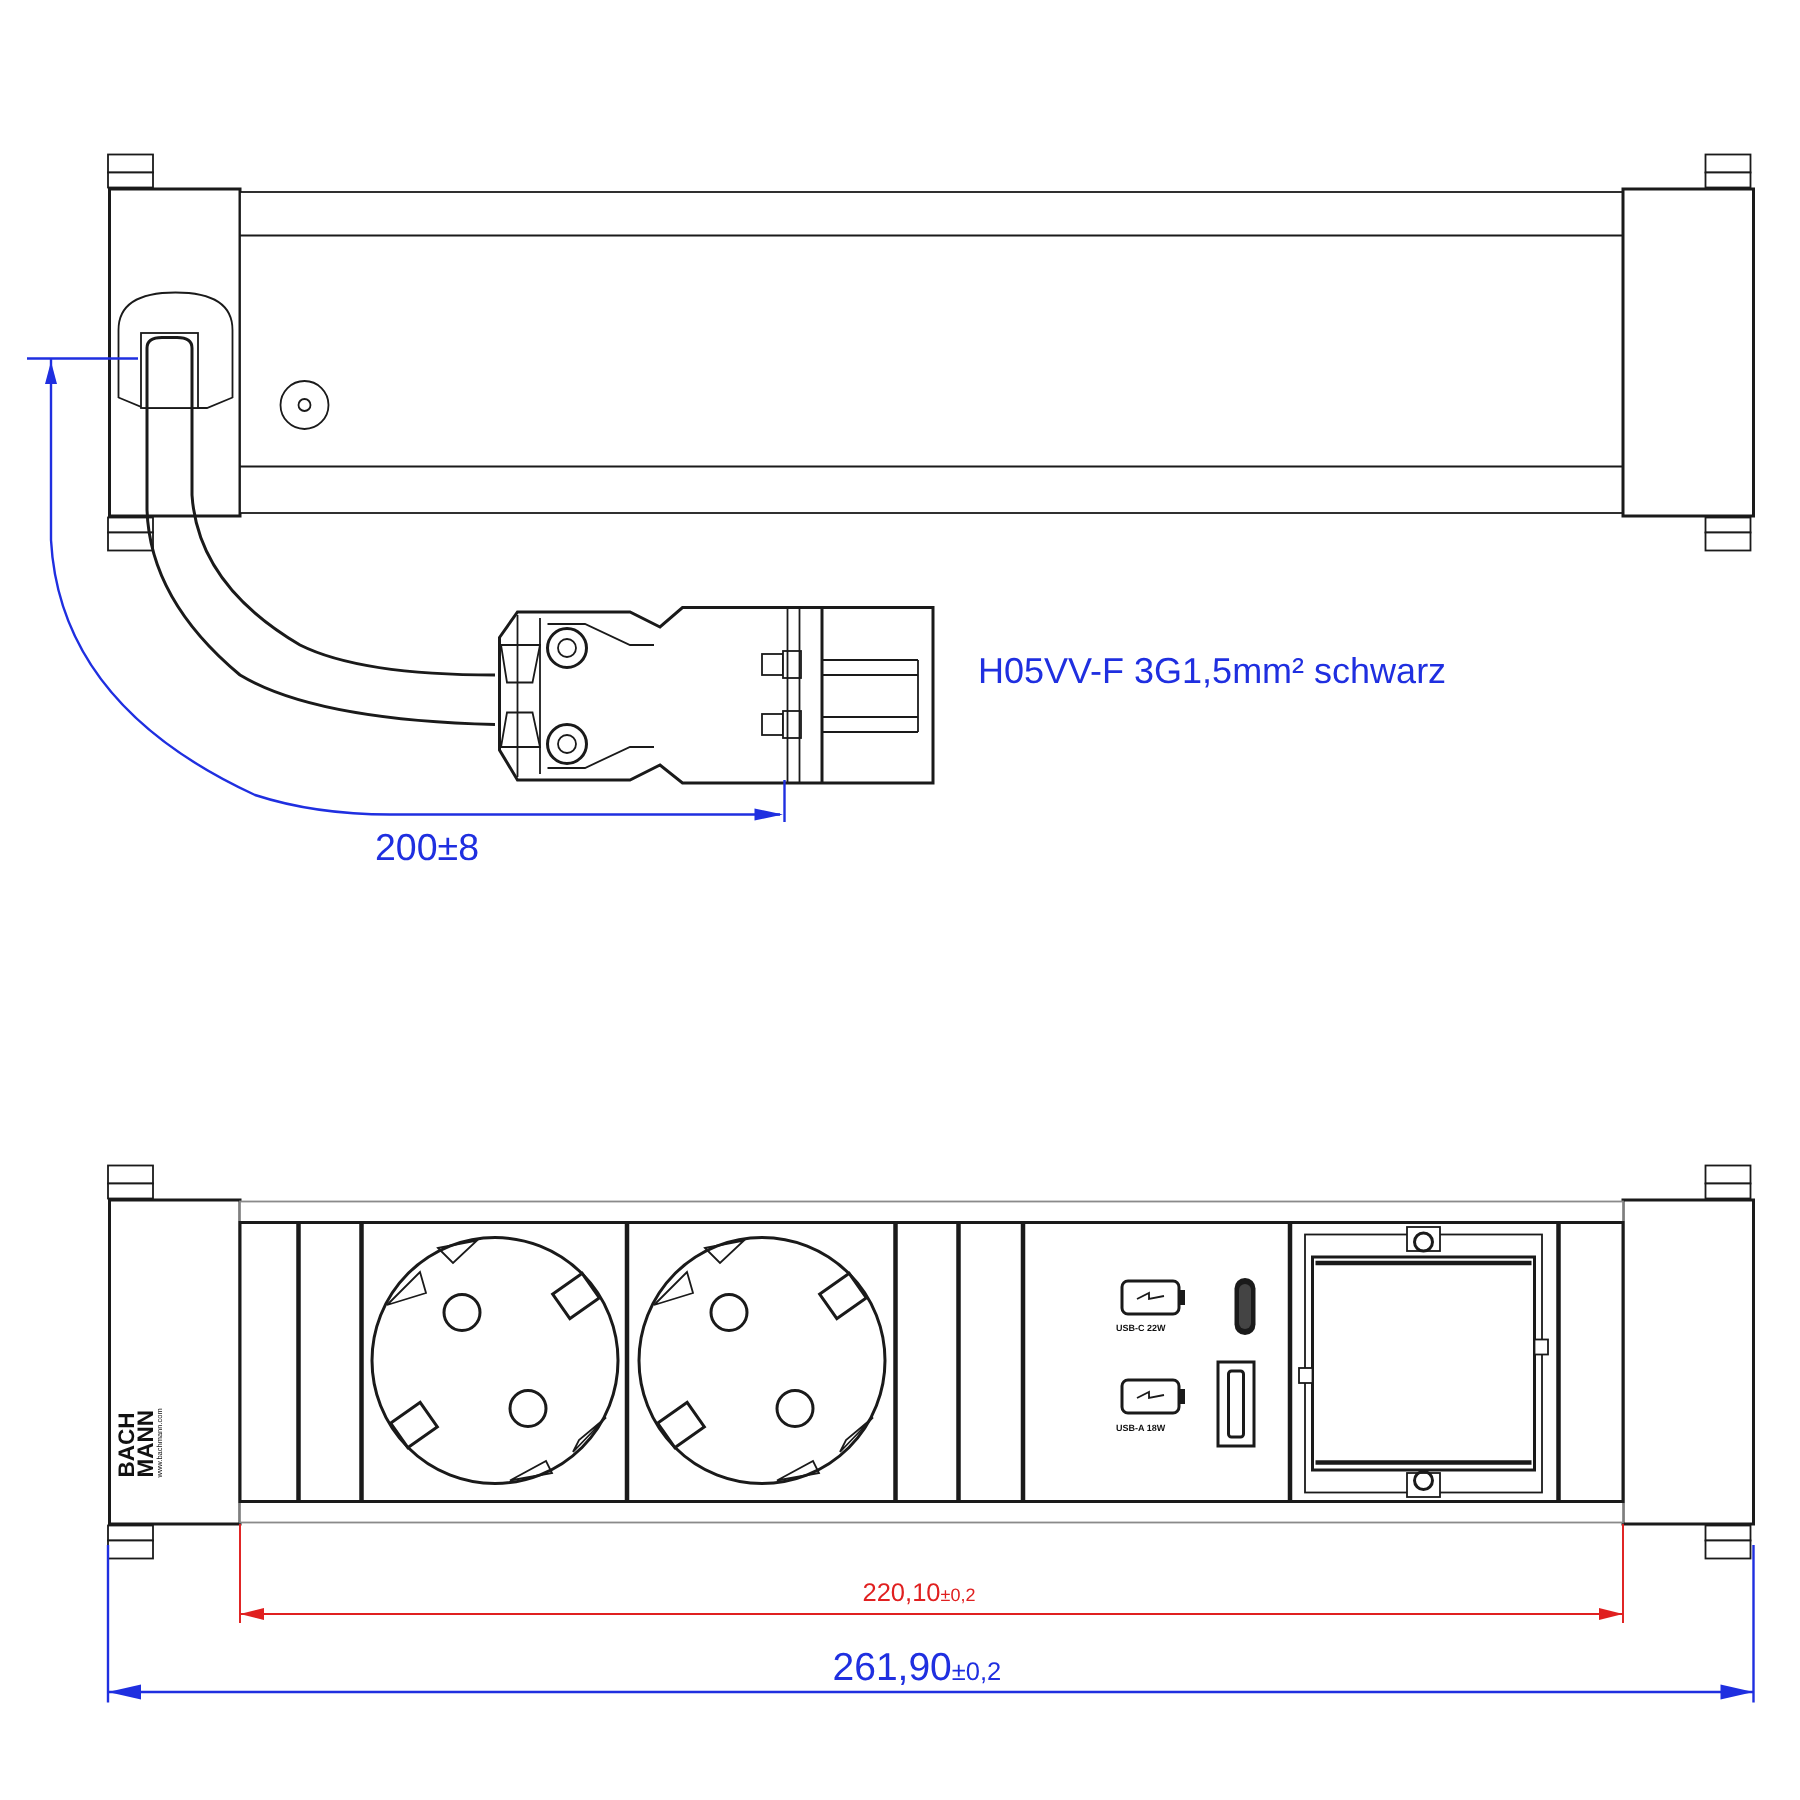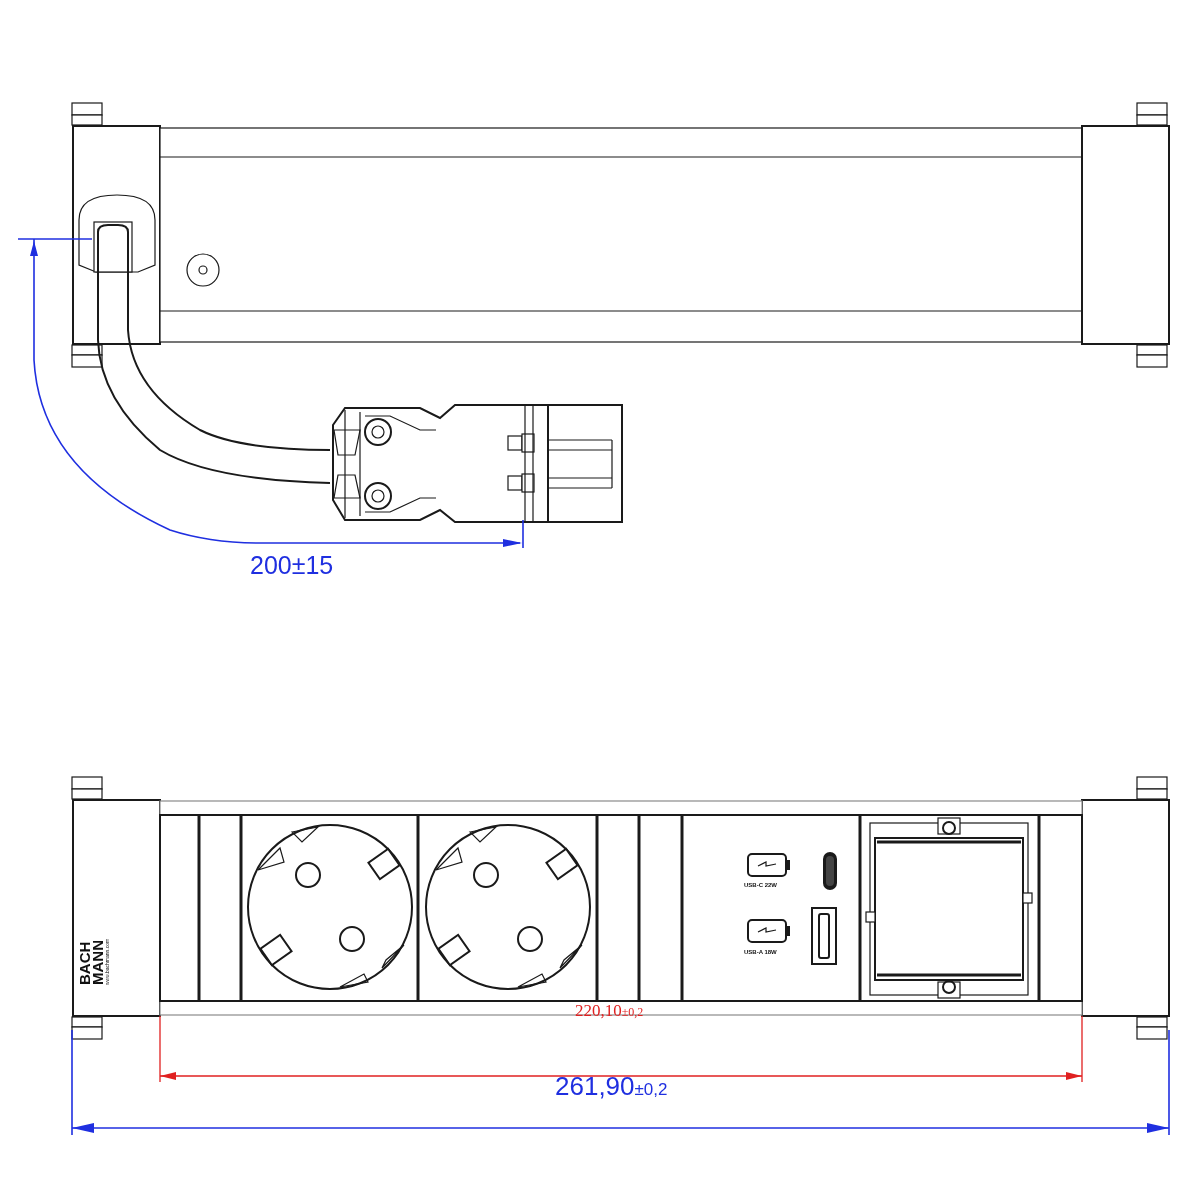--- a/index.html
+++ b/index.html
@@ -197,23 +197,24 @@
   </g>
 </svg>
 
 <div class="label" style="left:78px; top:985px; transform:rotate(-90deg); transform-origin:left top; line-height:13px;">
   <div style="font-weight:bold; font-size:15px; color:#111;">BACH</div>
   <div style="font-weight:bold; font-size:15px; color:#111;">MANN</div>
   <div style="font-size:5px; color:#111; line-height:7px;">www.bachmann.com</div>
 </div>
 
 <div class="label blue" style="left:652px; top:432px; font-size:24px; line-height:31px;">
-</div>
-
-<div class="label blue" style="left:250px; top:551px; font-size:25px;">200±15</div>
-
-<div class="label red" style="left:575px; top:1001px; font-size:17px;font-family:Liberation Serif, serif;">
+  <div>H05VV-F 3G1,5mm² schwarz</div>
+</div>
+
+<div class="label blue" style="left:250px; top:551px; font-size:25px;">200±8</div>
+
+<div class="label red" style="left:575px; top:1052px; font-size:17px;">
   <span>220,10</span><span style="font-size:12px;">±0,2</span>
 </div>
 
-<div class="label blue" style="left:555px; top:1071px; font-size:26px;">
+<div class="label blue" style="left:555px; top:1096px; font-size:26px;">
   <span>261,90</span><span style="font-size:17px;">±0,2</span>
 </div>
 
 </body></html>

